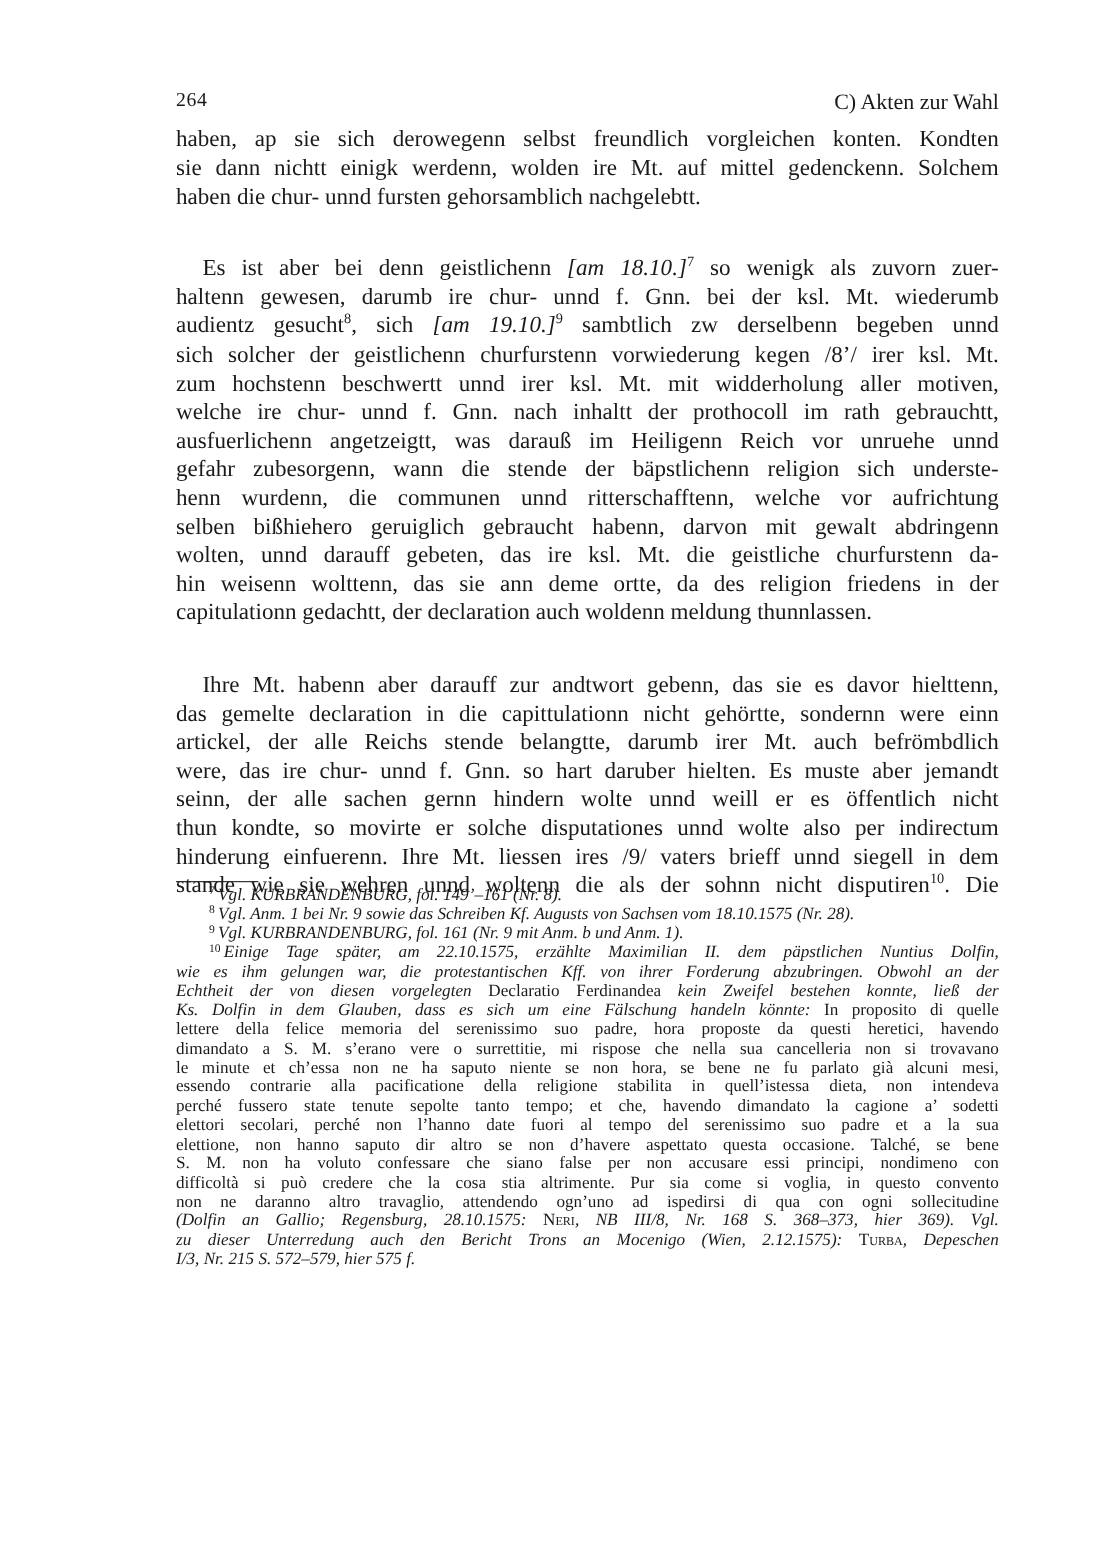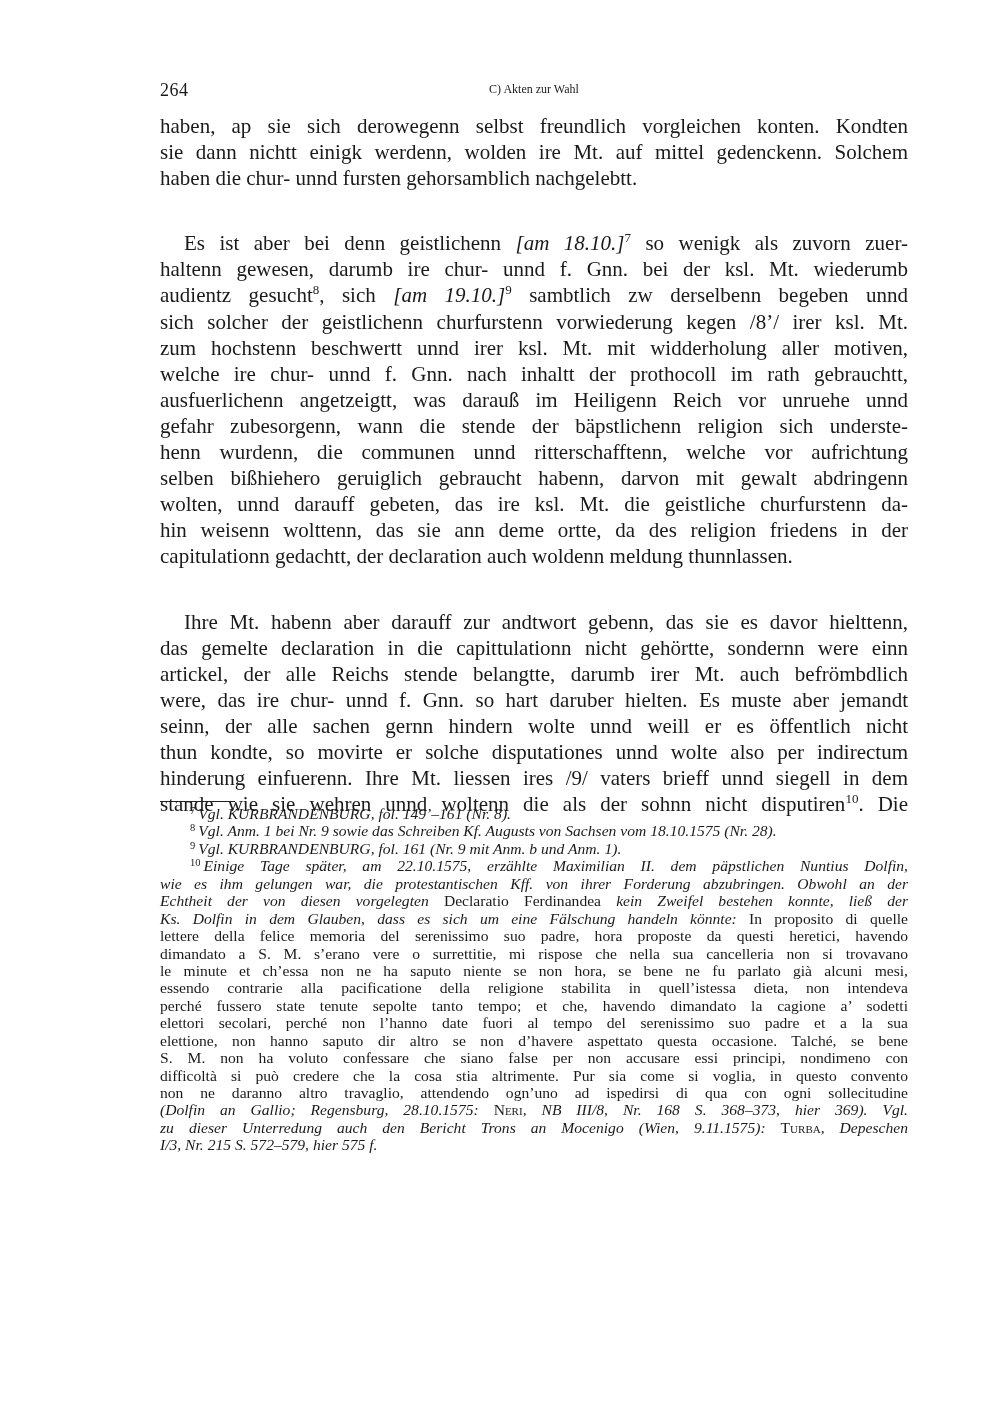--- a/index.html
+++ b/index.html
@@ -1,21 +1,21 @@
 <!DOCTYPE html>
 <html><head>
 <meta charset="utf-8">
 <style>
   html, body { margin: 0; padding: 0; background: #ffffff; }
   body { width: 1004px; height: 1418px; position: relative; overflow: hidden;
          font-family: "Liberation Serif", "DejaVu Serif", serif; color: #1a1a1a; }
   .page { position: absolute; left: 160px; top: 0; width: 748px; }
   .running-head { position: absolute; top: 80px; left: 0; width: 748px; height: 26px; }
   .page-number { position: absolute; left: 0; top: 0; font-size: 18px; letter-spacing: 0.5px; }
-  .head-title { position: absolute; left: 0; width: 748px; top: 2px; text-align: center; font-size: 12px; }
+  .head-title { position: absolute; left: 0; width: 748px; top: 2px; text-align: right; font-size: 20px; }
   .body-text { position: absolute; top: 113px; left: 0; width: 748px; font-size: 21px; line-height: 26.1px; }
   .line { display: block; white-space: nowrap; text-align: justify; text-align-last: justify; height: 26.1px; }
   .line.last { text-align-last: left; }
   .line.indent { padding-left: 24px; margin-top: 39px; }
   .line .it { font-style: italic; }
   sup { font-size: 13px; vertical-align: 0; position: relative; top: -8px; line-height: 0; }
   .footnote-rule { position: absolute; top: 801px; left: 0; width: 75px; height: 0; border-top: 1.2px solid #222; }
   .footnotes { position: absolute; top: 805px; left: 0; width: 748px; font-size: 15.6px; line-height: 17.45px; }
   .fline { display: block; white-space: nowrap; text-align: justify; text-align-last: justify; height: 17.45px; }
   .fline.last { text-align-last: left; }
@@ -73,16 +73,16 @@
       <span class="fline"><span>dimandato a S. M. s’erano vere o surrettitie, mi rispose che nella sua cancelleria non si trovavano</span></span>
       <span class="fline"><span>le minute et ch’essa non ne ha saputo niente se non hora, se bene ne fu parlato già alcuni mesi,</span></span>
       <span class="fline"><span>essendo contrarie alla pacificatione della religione stabilita in quell’istessa dieta, non intendeva</span></span>
       <span class="fline"><span>perché fussero state tenute sepolte tanto tempo; et che, havendo dimandato la cagione a’ sodetti</span></span>
       <span class="fline"><span>elettori secolari, perché non l’hanno date fuori al tempo del serenissimo suo padre et a la sua</span></span>
       <span class="fline"><span>elettione, non hanno saputo dir altro se non d’havere aspettato questa occasione. Talché, se bene</span></span>
       <span class="fline"><span>S. M. non ha voluto confessare che siano false per non accusare essi principi, nondimeno con</span></span>
       <span class="fline"><span>difficoltà si può credere che la cosa stia altrimente. Pur sia come si voglia, in questo convento</span></span>
       <span class="fline"><span>non ne daranno altro travaglio, attendendo ogn’uno ad ispedirsi di qua con ogni sollecitudine</span></span>
       <span class="fline"><span class="it">(Dolfin an Gallio; Regensburg, 28.10.1575: </span><span class="sc">Neri</span><span class="it">, NB III/8, Nr. 168 S. 368–373, hier 369). Vgl.</span></span>
-      <span class="fline"><span class="it">zu dieser Unterredung auch den Bericht Trons an Mocenigo (Wien, 9.11.1575): </span><span class="sc">Turba</span><span class="it">, Depeschen</span></span>
+      <span class="fline"><span class="it">zu dieser Unterredung auch den Bericht Trons an Mocenigo (Wien, 2.12.1575): </span><span class="sc">Turba</span><span class="it">, Depeschen</span></span>
       <span class="fline last"><span class="it">I/3, Nr. 215 S. 572–579, hier 575 f.</span></span>
     </div>
 </div>
 
 </body></html>

